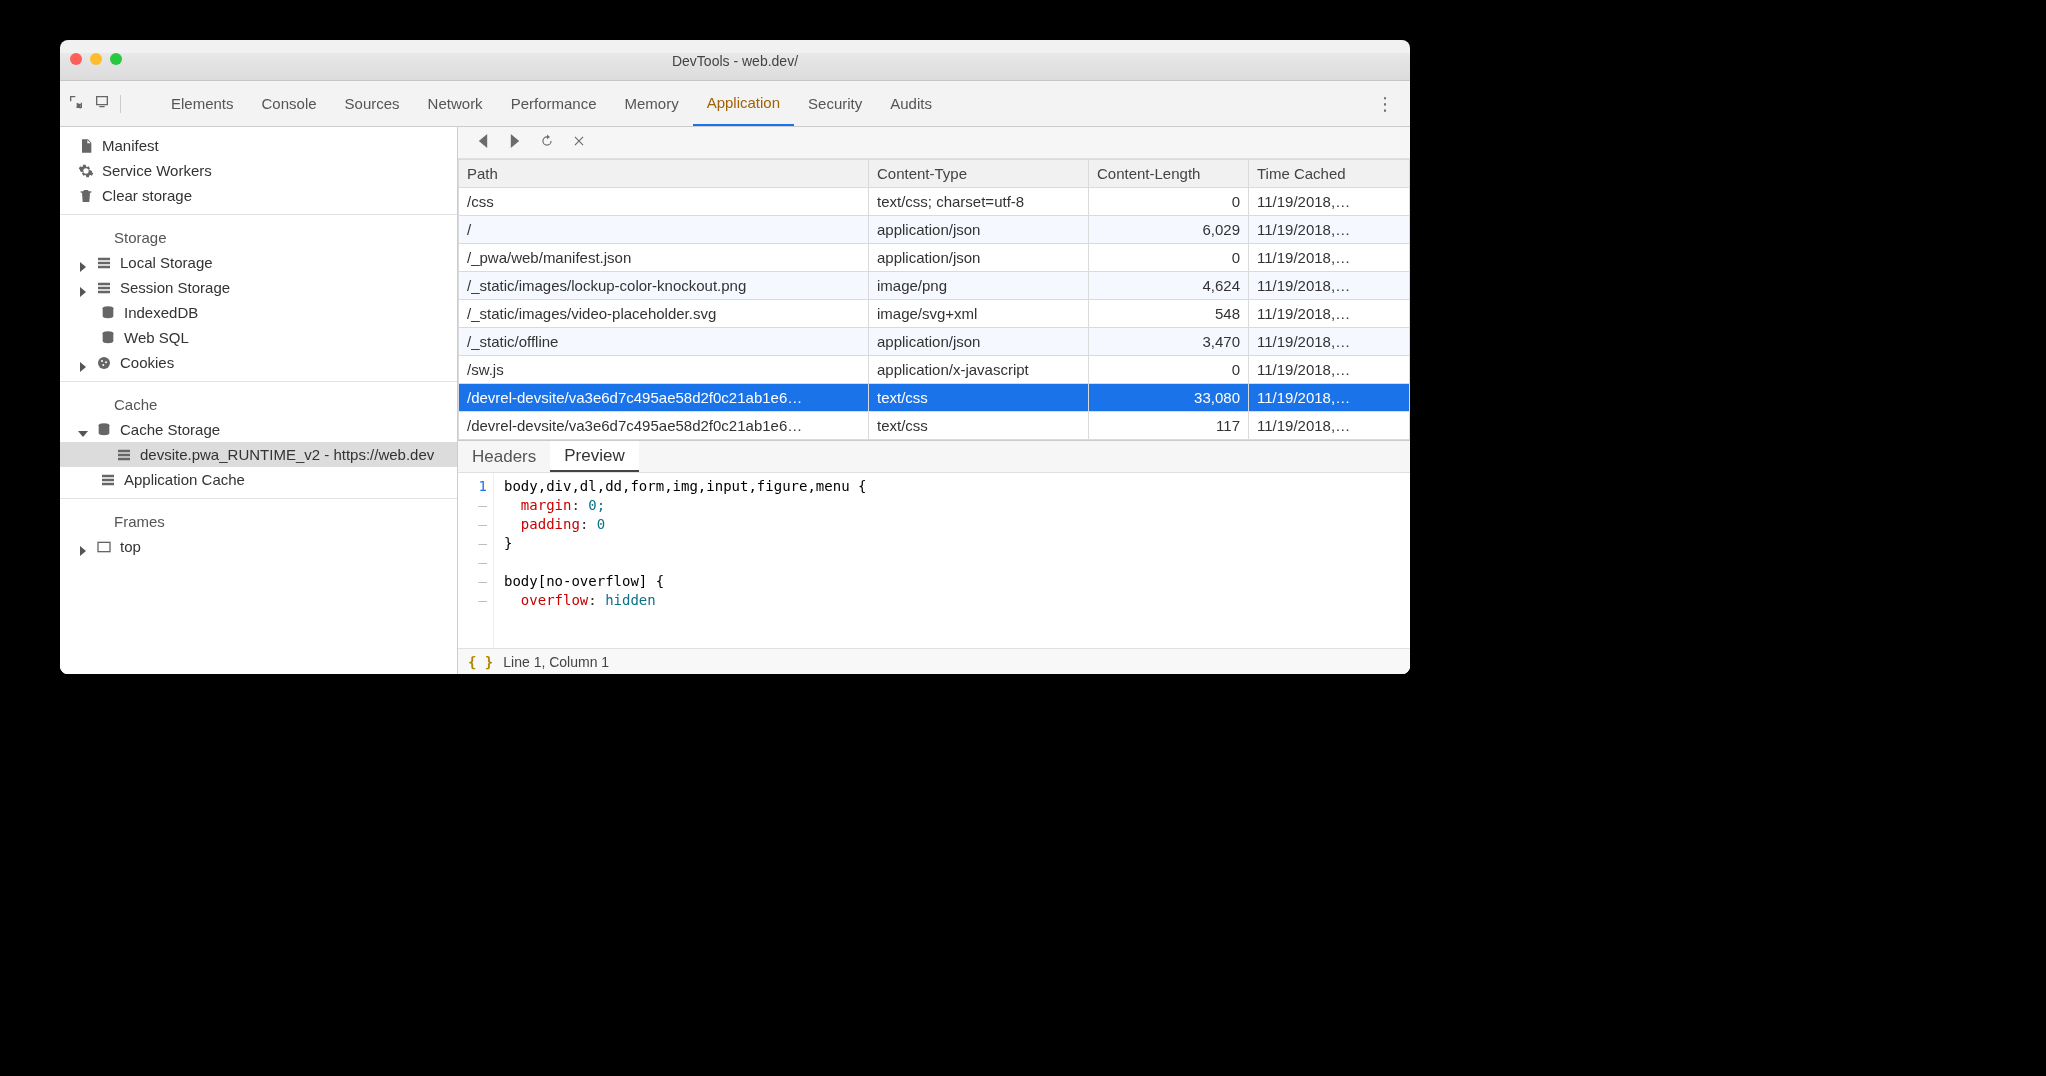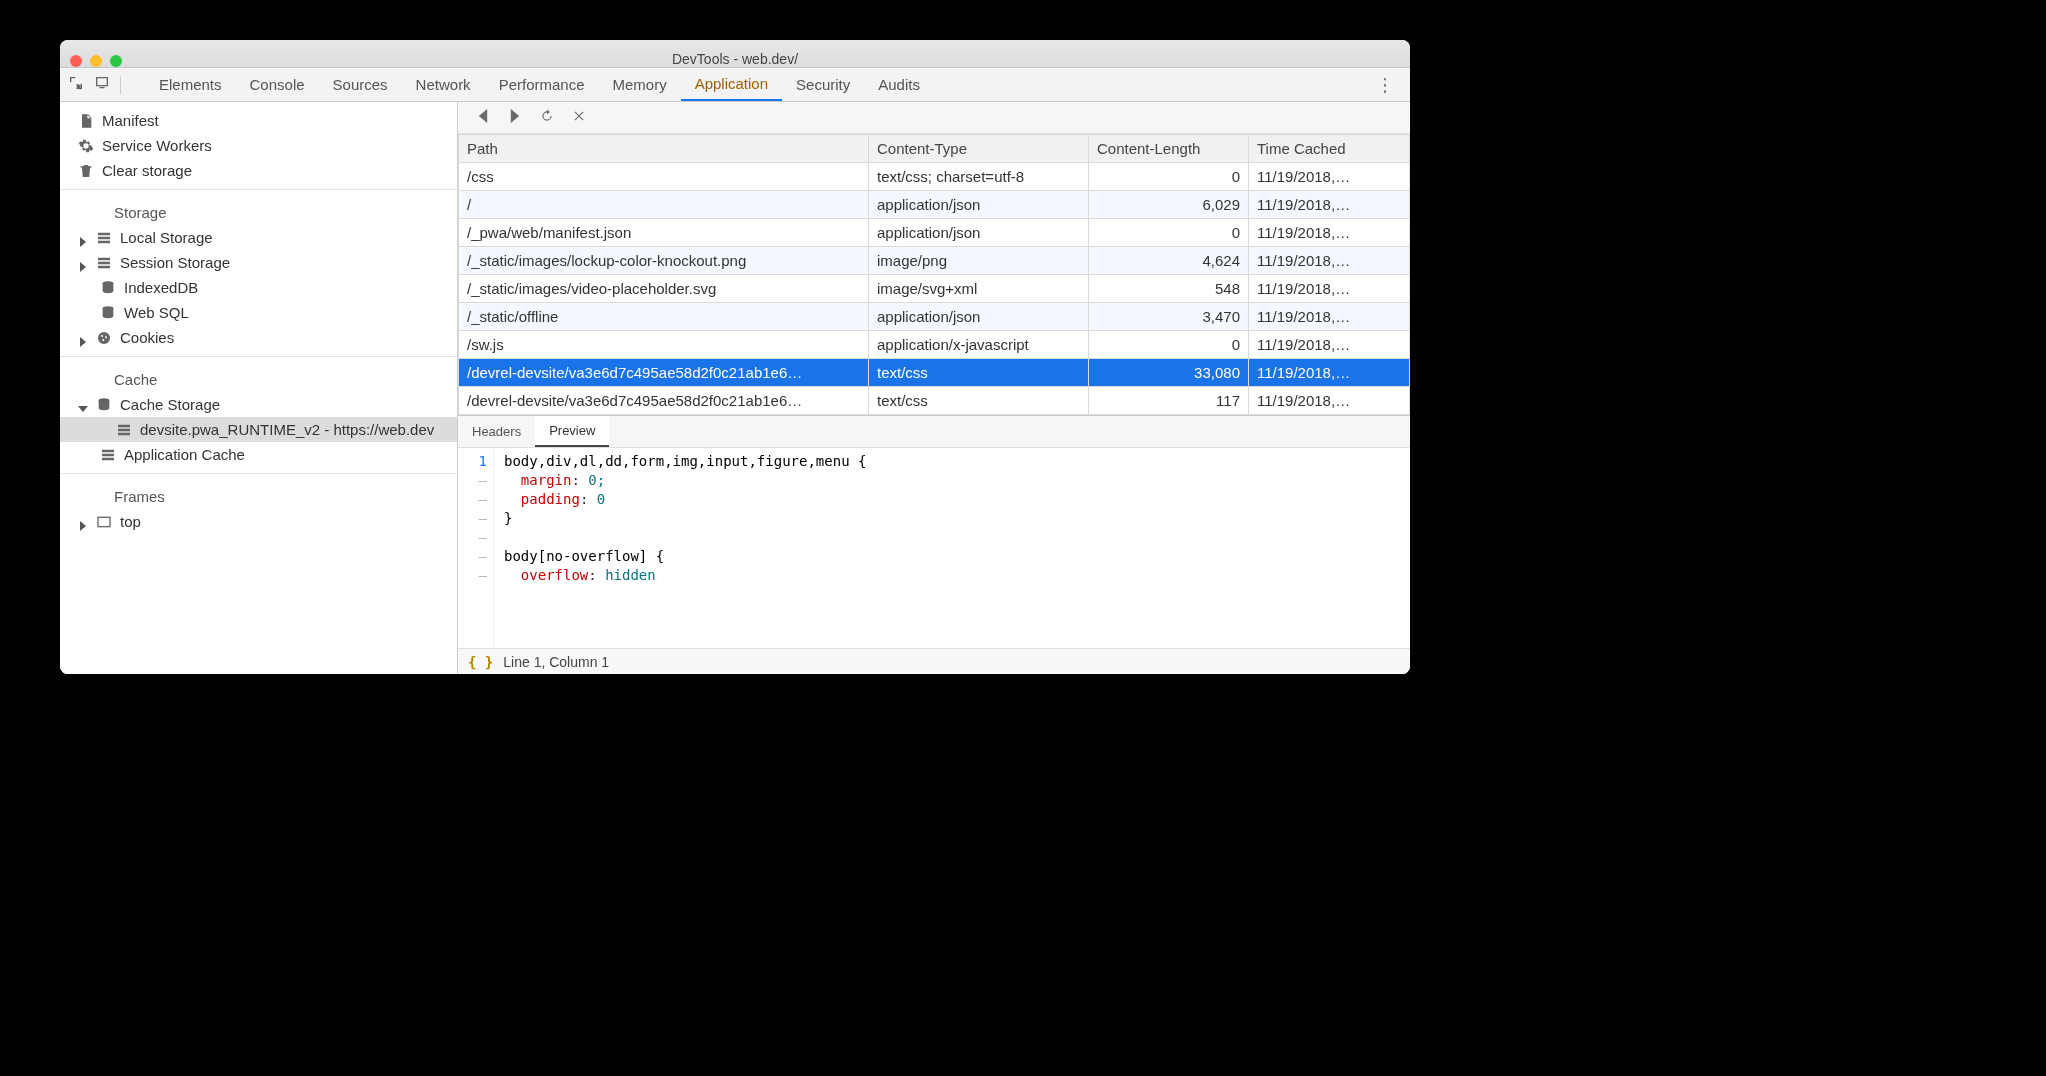--- a/index.html
+++ b/index.html
@@ -19,39 +19,40 @@
     border-radius: 8px;
     box-shadow: 0 20px 60px rgba(0,0,0,0.6);
     display: flex;
     flex-direction: column;
     overflow: hidden;
   }
   .titlebar {
     height: 28px;
     background: linear-gradient(#e8e8e8,#dcdcdc);
     display: flex;
-    align-items: flex-end;
+    align-items: flex-start;
     padding: 0 10px;
     border-bottom: 1px solid #c6c6c6;
+    margin-top: 13px;
   }
   .traffic { display: flex; gap: 8px; }
   .tl { width: 12px; height: 12px; border-radius: 50%; }
   .tl.red { background: #ff5f57; }
   .tl.yellow { background: #ffbd2e; }
   .tl.green { background: #28c940; }
   .title-text { flex: 1; text-align: center; color: #444; font-size: 14px; }
 
   .devtools-tabs {
-    height: 34px;
+    height: 46px;
     display: flex;
     align-items: center;
     background: #f3f3f3;
     border-bottom: 1px solid #ccc;
     padding: 0 8px;
-    gap: 4px;
+    gap: 16px;
   }
   .devtools-tabs .tool-icons {
     display: flex;
     align-items: center;
     gap: 10px;
     padding-right: 14px;
     margin-right: 6px;
   }
   .devtools-tabs .tool-icons svg { width: 16px; height: 16px; fill: #666; }
   .tabitem {
@@ -163,21 +164,21 @@
     background: #f6f6f6;
     align-items: center;
   }
   .preview-tabs .ptab {
     padding: 0 14px;
     height: 100%;
     display: flex;
     align-items: center;
     color: #555;
     cursor: pointer;
-    font-size: 13px;
+    font-size: 17px;
   }
   .preview-tabs .ptab.active { background: #fff; color: #333; border-bottom: 2px solid #444; }
 
   .code-block {
     flex: 1;
     display: flex;
     font-family: Menlo, Consolas, monospace;
     font-size: 14px;
     overflow: hidden;
     background: #fff;

